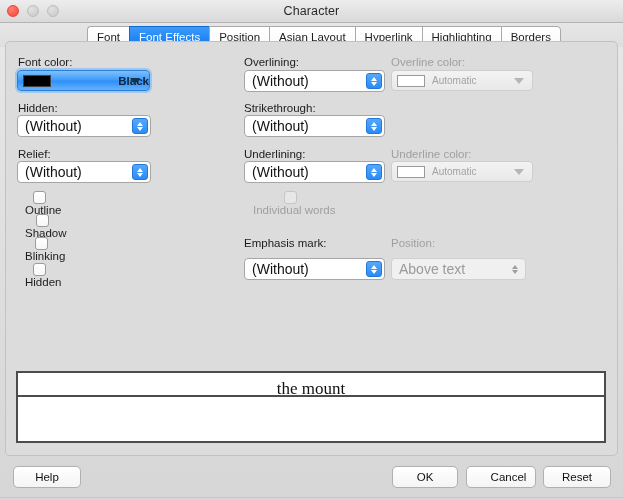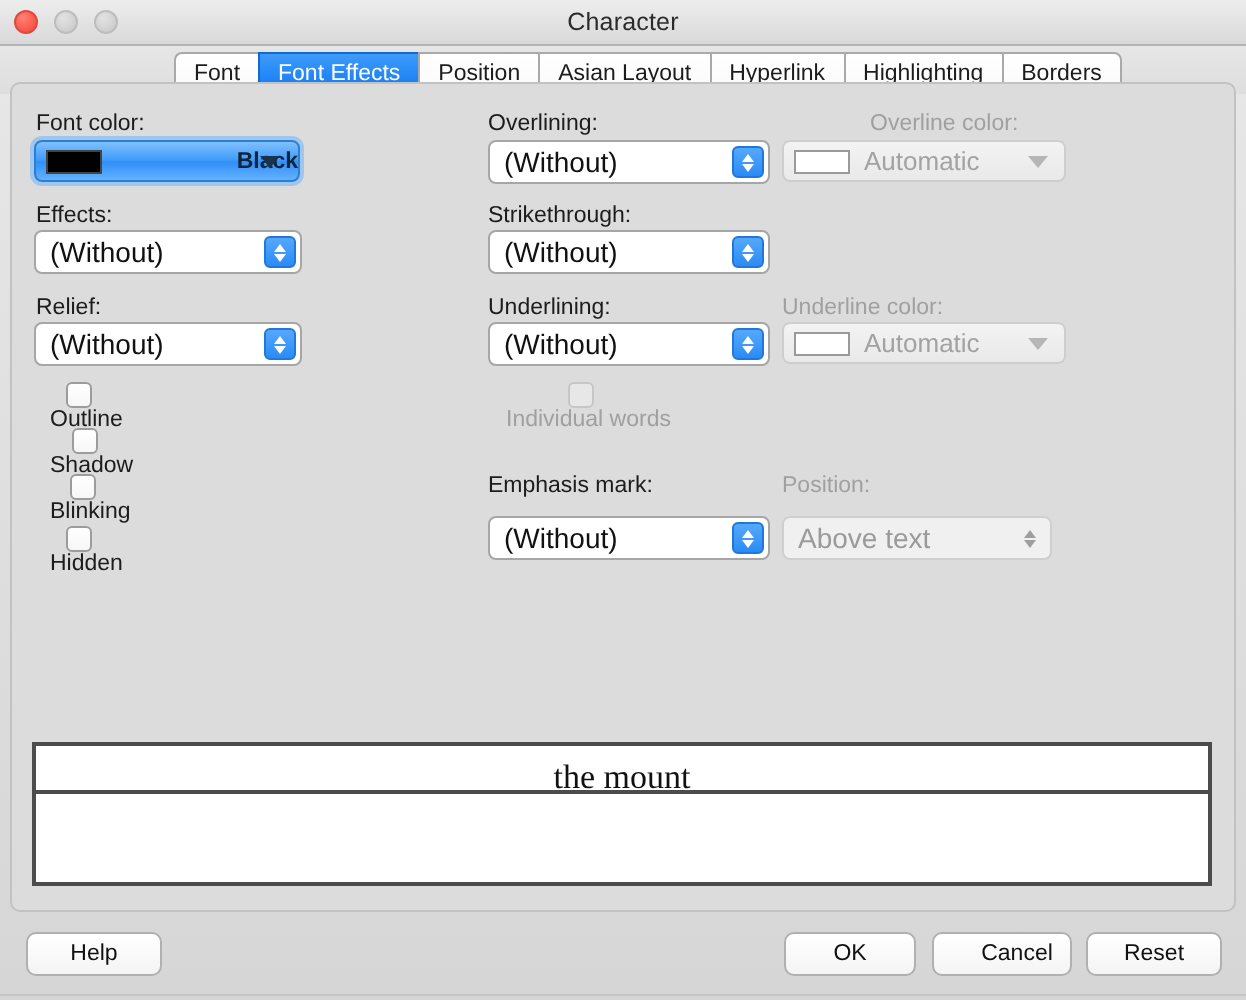--- a/index.html
+++ b/index.html
@@ -234,21 +234,21 @@
   .colorcombo .swatch {
     width: 28px;
     height: 12px;
     margin-left: 5px;
     background: #ffffff;
     border: 1px solid #9a9a9a;
     box-sizing: border-box;
   }
   .colorcombo .cname {
     margin-left: 7px;
-    font-size: 13px;
+    font-size: 10px;
     color: #a2a2a2;
   }
   .colorcombo .tri {
     position: absolute;
     right: 8px;
     width: 0; height: 0;
     border-left: 5px solid transparent;
     border-right: 5px solid transparent;
     border-top: 6px solid #b6b6b6;
   }
@@ -367,21 +367,21 @@
 
   <div class="panel">
 
     <div class="lbl" style="left:12px; top:14px;">Font color:</div>
     <div class="colorbtn" style="left:11px; top:28px; width:133px;">
       <span class="swatch"></span>
       <span class="cname">Black</span>
       <span class="tri"></span>
     </div>
 
-    <div class="lbl" style="left:12px; top:60px;">Effects:</div>
+    <div class="lbl" style="left:12px; top:60px;">Hidden:</div>
     <div class="popup" style="left:11px; top:73px; width:134px;">
       <span class="val">(Without)</span>
       <span class="arrowbox">
           <i class="up"></i>
           <i class="dn"></i>
         </span>
     </div>
 
     <div class="lbl" style="left:12px; top:106px;">Relief:</div>
     <div class="popup" style="left:11px; top:119px; width:134px;">
@@ -443,21 +443,21 @@
 
     <div class="lbl" style="left:238px; top:195px;">Emphasis mark:</div>
     <div class="popup" style="left:238px; top:216px; width:141px;">
       <span class="val">(Without)</span>
       <span class="arrowbox">
           <i class="up"></i>
           <i class="dn"></i>
         </span>
     </div>
 
-    <div class="lbl dim" style="left:385px; top:14px;margin-left:44px;">Overline color:</div>
+    <div class="lbl dim" style="left:385px; top:14px;">Overline color:</div>
     <div class="colorcombo" style="left:385px; top:28px; width:142px;">
       <span class="swatch"></span>
       <span class="cname">Automatic</span>
       <span class="tri"></span>
     </div>
 
     <div class="lbl dim" style="left:385px; top:106px;">Underline color:</div>
     <div class="colorcombo" style="left:385px; top:119px; width:142px;">
       <span class="swatch"></span>
       <span class="cname">Automatic</span>

